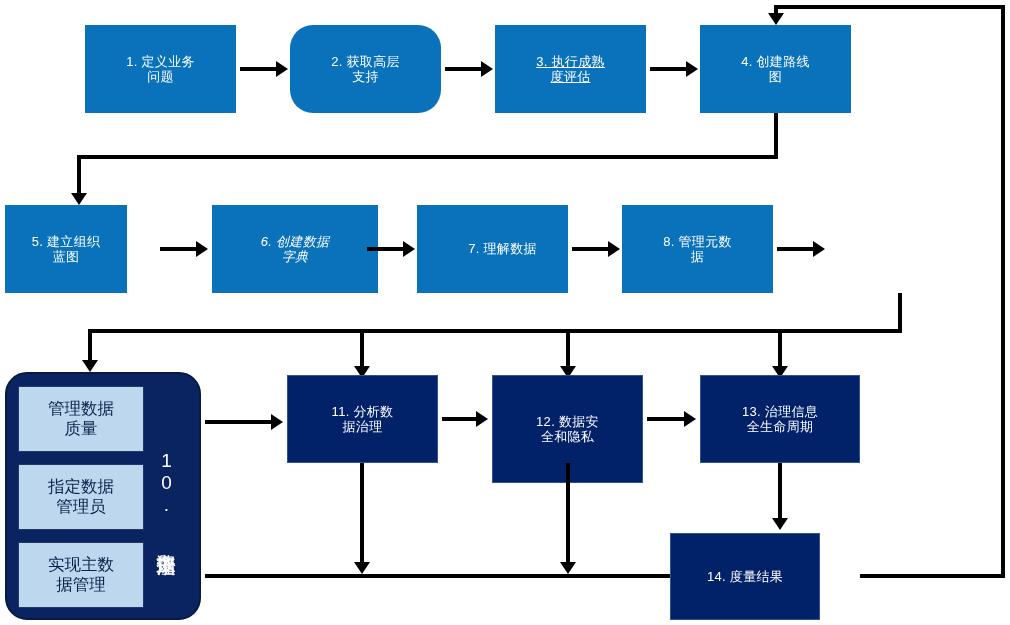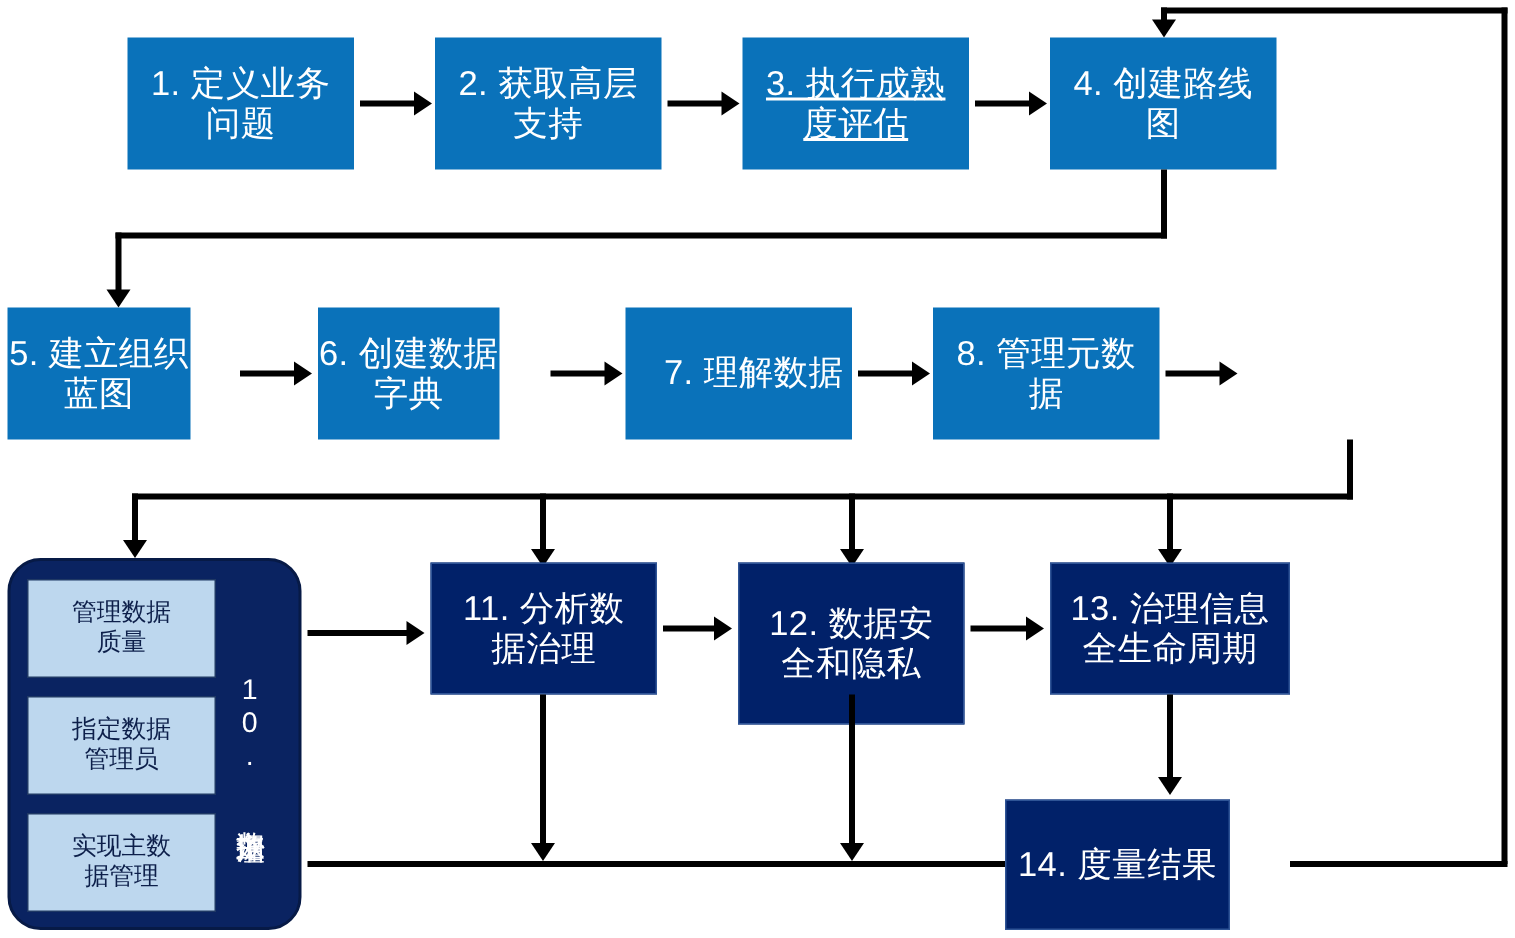--- a/index.html
+++ b/index.html
@@ -1,21 +1,21 @@
 <!DOCTYPE html>
 <html><head>
 <meta charset="utf-8">
 <style>
   html,body{margin:0;padding:0;background:#ffffff;}
   body{font-family:"Liberation Sans","DejaVu Sans",sans-serif;}
   #stage{position:relative;width:1010px;height:625px;background:#ffffff;overflow:hidden;}
 
   .node{position:absolute;box-sizing:border-box;display:flex;align-items:center;
         justify-content:center;text-align:center;color:#ffffff;line-height:1.18;
-        font-size:23px;letter-spacing:.3px;white-space:pre-line;}
+        font-size:13px;letter-spacing:.3px;white-space:pre-line;}
   .node.blue{background:#0a72ba;}
   .node.navy{background:#012169;border:1px solid #2f5496;}
 
   
   #grp10{position:absolute;background:#0a2361;border-radius:22px;box-sizing:border-box;
          border:2px solid #071a46;}
   #grp10 .inner-col{position:absolute;left:11px;top:12px;width:126px;display:flex;
          flex-direction:column;gap:12px;}
   #grp10 .sub{background:#bdd7ee;border:1px solid #1f3864;color:#0d1f4a;
          font-size:16.5px;line-height:1.2;text-align:center;padding:8px 2px;
@@ -34,21 +34,21 @@
   .arw.right{border-top:8px solid transparent;border-bottom:8px solid transparent;border-left:12px solid #000;}
   .arw.down{border-left:8px solid transparent;border-right:8px solid transparent;border-top:12px solid #000;}
 </style>
 </head>
 <body>
 
 <div id="stage">
 
   <div class="node blue" style="left:85px;top:25px;width:151px;height:88px;">1. 定义业务
 问题</div>
-  <div class="node blue" style="left:290px;top:25px;width:151px;height:88px;">2. 获取高层
+  <div class="node blue" style="left:290px;top:25px;width:151px;height:88px;border-radius:23px;">2. 获取高层
 支持</div>
   <div class="node blue" style="left:495px;top:25px;width:151px;height:88px;text-decoration:underline;">3. 执行成熟
 度评估</div>
   <div class="node blue" style="left:700px;top:25px;width:151px;height:88px;">4. 创建路线
 图</div>
 
   <div class="ln h" style="left:240px;top:67px;width:38px;"></div>
   <div class="arw right" style="left:276px;top:61px;"></div>
   <div class="ln h" style="left:445px;top:67px;width:38px;"></div>
   <div class="arw right" style="left:481px;top:61px;"></div>
@@ -59,21 +59,21 @@
   <div class="ln v" style="left:774px;top:5px;height:12px;"></div>
   <div class="arw down" style="left:768px;top:13px;"></div>
 
   <div class="ln v" style="left:774px;top:113px;height:46px;"></div>
   <div class="ln h" style="left:77px;top:155px;width:701px;"></div>
   <div class="ln v" style="left:77px;top:155px;height:42px;"></div>
   <div class="arw down" style="left:71px;top:193px;"></div>
 
   <div class="node blue" style="left:5px;top:205px;width:122px;height:88px;">5. 建立组织
 蓝图</div>
-  <div class="node blue" style="left:212px;top:205px;width:121px;height:88px;">6. 创建数据
+  <div class="node blue" style="left:212px;top:205px;width:166px;height:88px;font-style:italic;">6. 创建数据
 字典</div>
   <div class="node blue" style="left:417px;top:205px;width:151px;height:88px;padding-left:20px;">7. 理解数据</div>
   <div class="node blue" style="left:622px;top:205px;width:151px;height:88px;">8. 管理元数
 据</div>
 
   <div class="ln h" style="left:160px;top:247px;width:38px;"></div>
   <div class="arw right" style="left:196px;top:241px;"></div>
   <div class="ln h" style="left:367px;top:247px;width:38px;"></div>
   <div class="arw right" style="left:403px;top:241px;"></div>
   <div class="ln h" style="left:572px;top:247px;width:38px;"></div>

